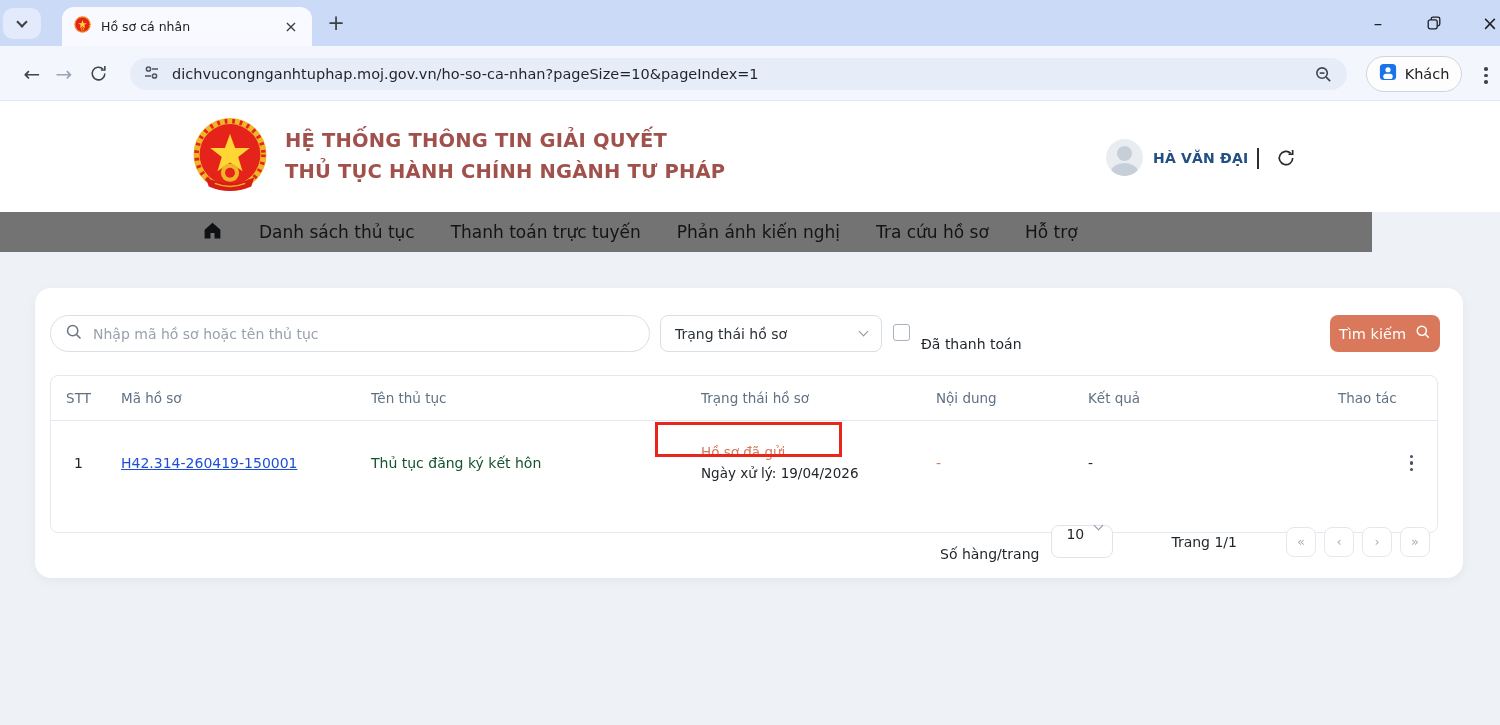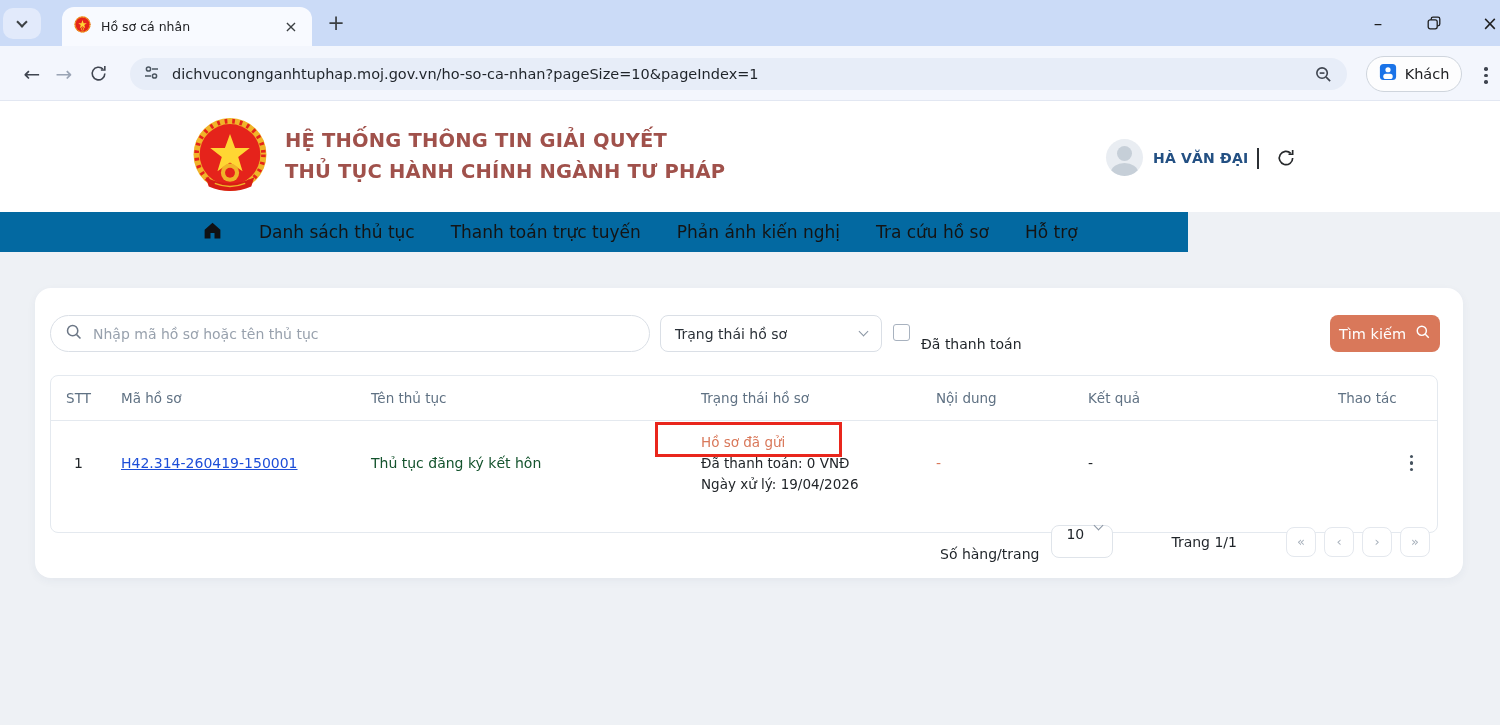--- a/index.html
+++ b/index.html
@@ -40,21 +40,21 @@
   .user-block { position:absolute; left:1106px; top:38px; display:flex; align-items:center; }
   .avatar { width:37px; height:37px; border-radius:50%; background:#e9edf2; overflow:hidden; position:relative; }
   .avatar .head { position:absolute; left:11px; top:7px; width:15px; height:15px; border-radius:50%; background:#c6cfd8; }
   .avatar .body { position:absolute; left:5px; top:24px; width:27px; height:18px; border-radius:50%; background:#c6cfd8; }
   .user-name { margin-left:10px; font-size:14px; font-weight:600; color:#235083; letter-spacing:.2px; }
   .user-chev { margin-left:9px; }
   .user-chev .chev { border-color:#2b2f33; }
   .hdr-reload { margin-left:17px; display:flex; align-items:center; }
 
   
-  .mainnav { position:absolute; left:0; top:212px; width:1188px; height:40px; background:#0369a1; display:flex; align-items:center; padding-left:202px; gap:36px; }
+  .mainnav { position:absolute; left:0; top:212px; width:1372px; height:40px; background:#737373; display:flex; align-items:center; padding-left:202px; gap:36px; }
   .nav-item { font-size:17px; color:#141414; white-space:nowrap; }
 
   
   .page-bg { position:absolute; left:0; top:252px; width:1500px; height:473px; background:#eef1f5; }
   .card { position:absolute; left:35px; top:288px; width:1428px; height:290px; background:#ffffff; border-radius:16px; box-shadow:0 3px 10px rgba(40,60,90,.05); }
 
   .search-input { position:absolute; left:15px; top:27px; width:600px; height:37px; border:1px solid #dadfe6; border-radius:19px; background:#fff; display:flex; align-items:center; padding-left:14px; }
   .search-input input { border:none; outline:none; background:transparent; margin-left:10px; width:530px; font-size:14px; color:#2b3138; font-family:inherit; }
   .search-input input::placeholder { color:#98a1ad; }
   .select-box { position:absolute; border:1px solid #dadfe6; border-radius:8px; background:#fff; display:flex; align-items:center; }
@@ -254,21 +254,20 @@
         <div class="cell">Nội dung</div>
         <div class="cell">Kết quả</div>
         <div class="cell">Thao tác</div>
       </div>
       <div class="trow tbody">
         <div class="cell center">1</div>
         <div class="cell"><span class="code-link">H42.314-260419-150001</span></div>
         <div class="cell proc-name">Thủ tục đăng ký kết hôn</div>
         <div class="cell status-cell">
           <div class="status-line1">Hồ sơ đã gửi</div>
-          <div>Đã thanh toán: 0 VNĐ</div>
           <div>Ngày xử lý: 19/04/2026</div>
         </div>
         <div class="cell dash-accent">-</div>
         <div class="cell">-</div>
         <div class="kebab row-kebab">
             <i></i>
             <i></i>
             <i></i>
           </div>
       </div>

